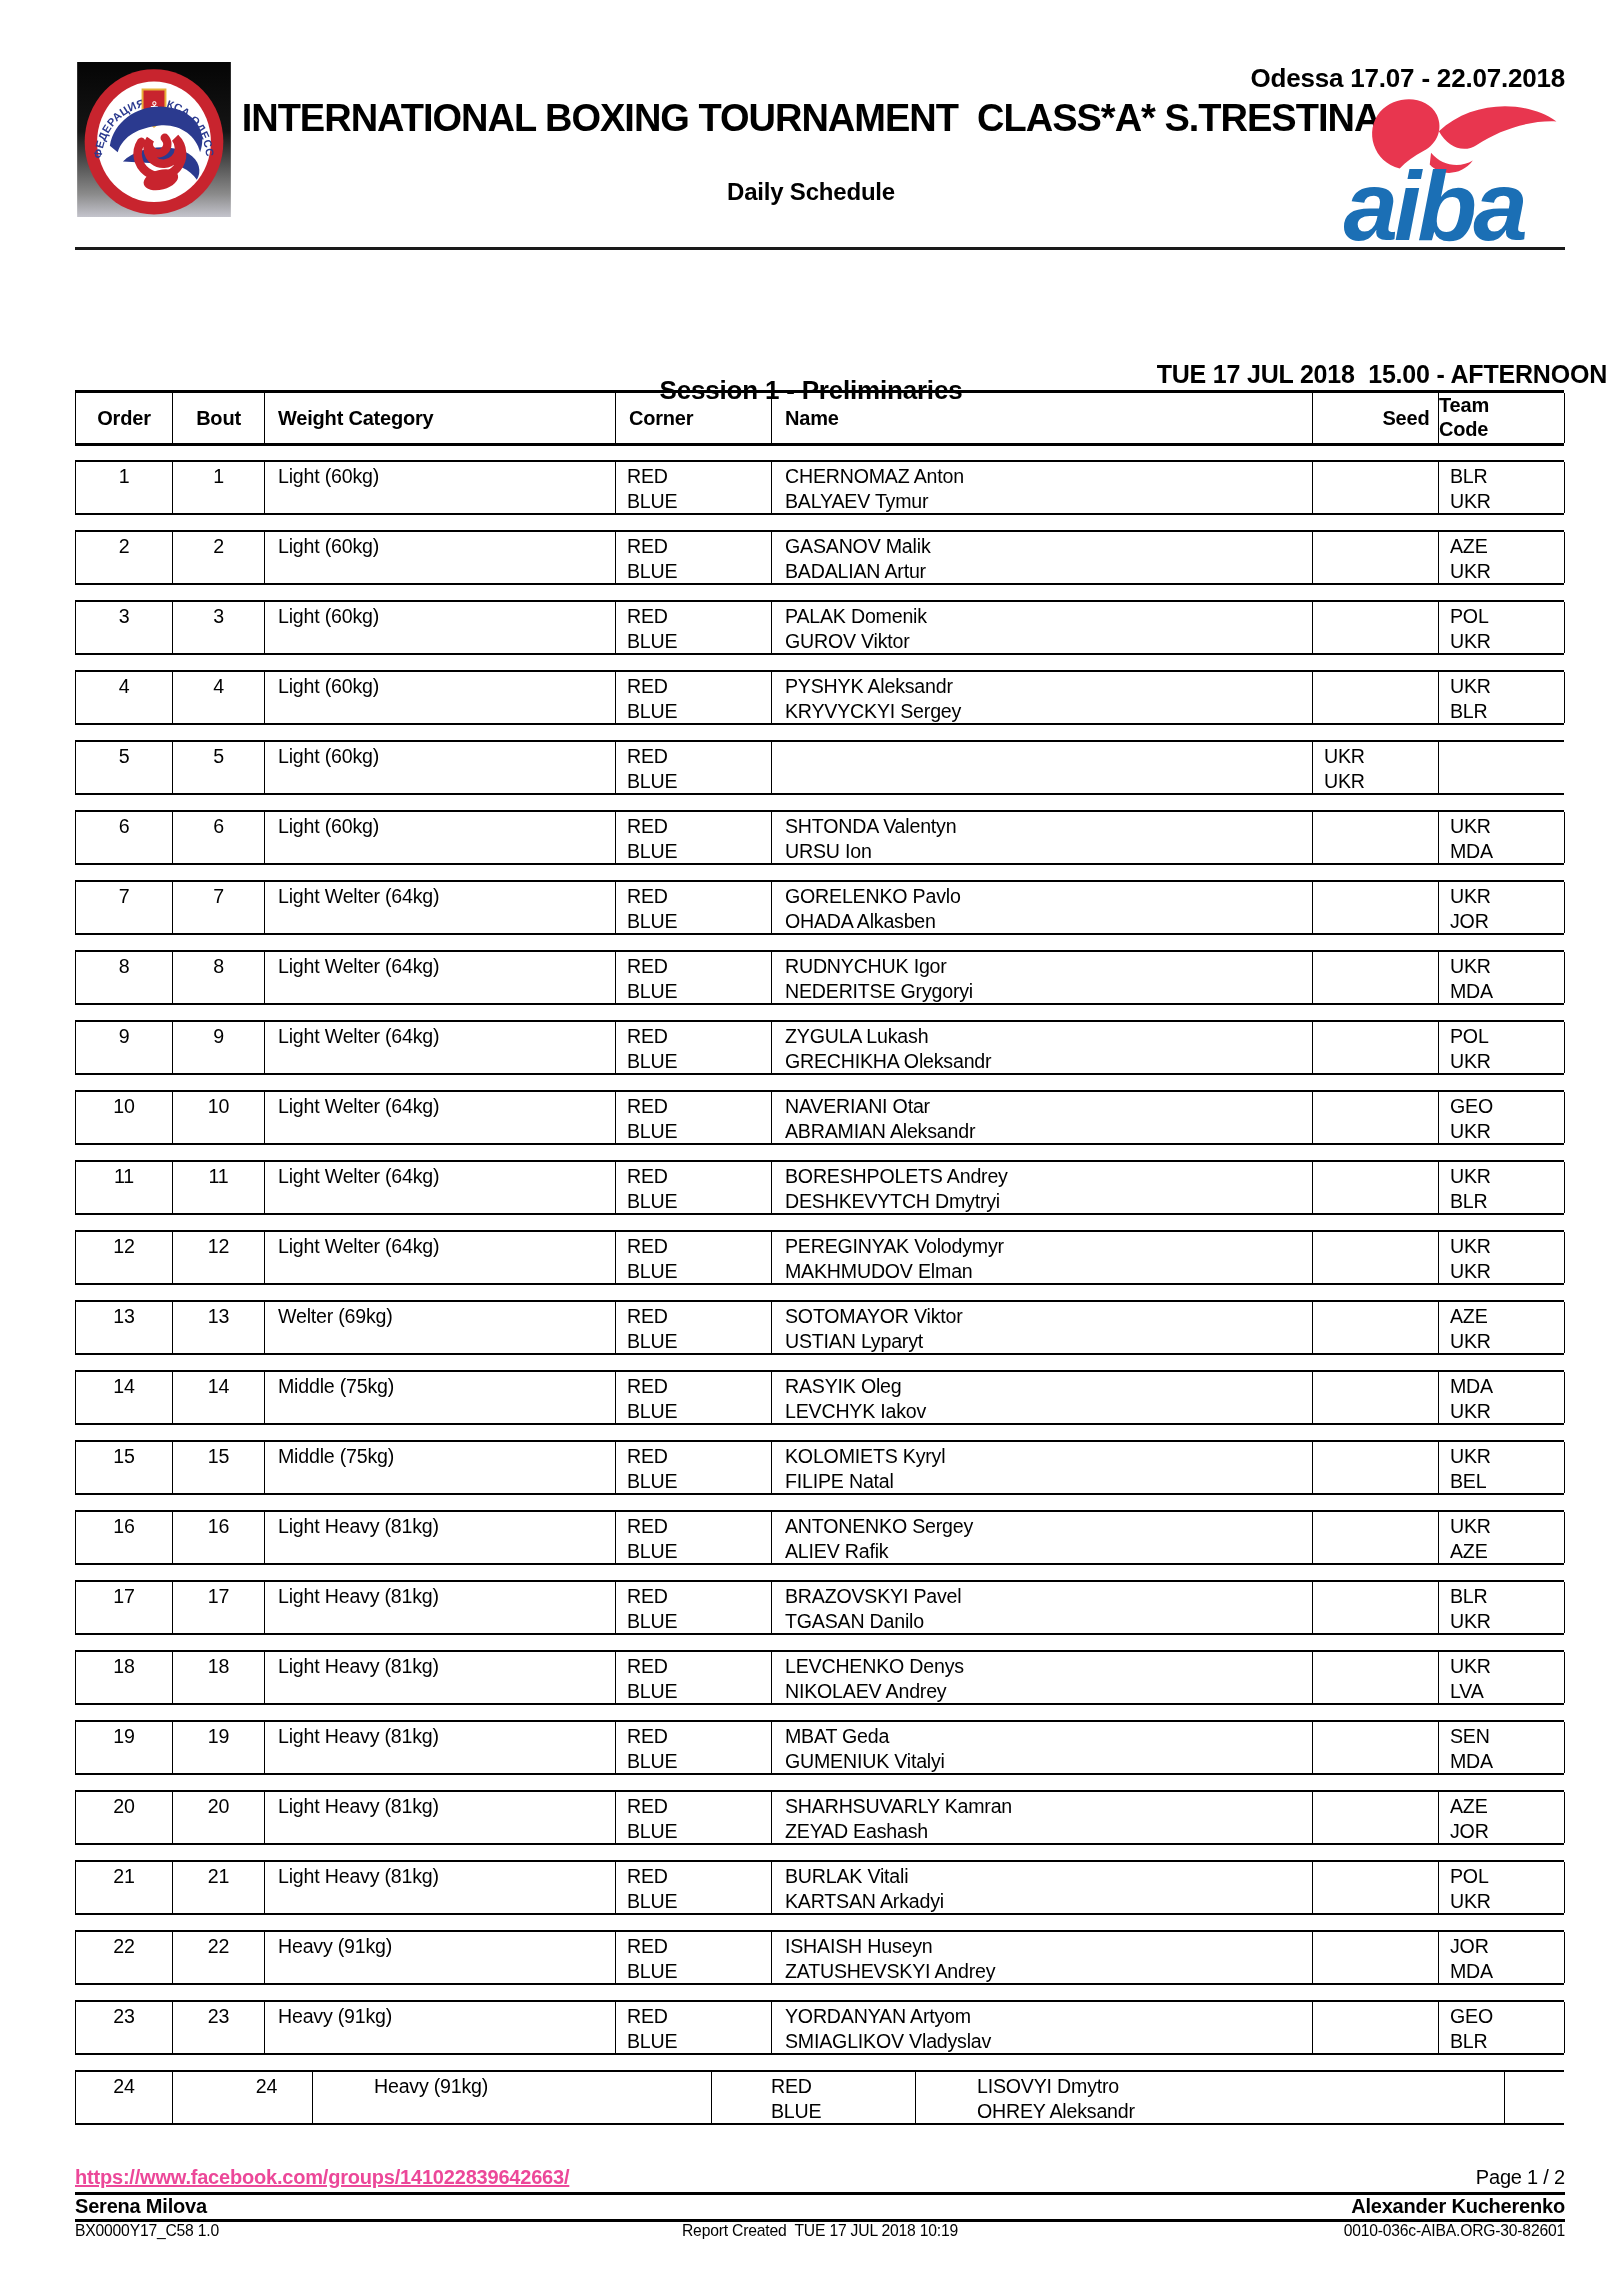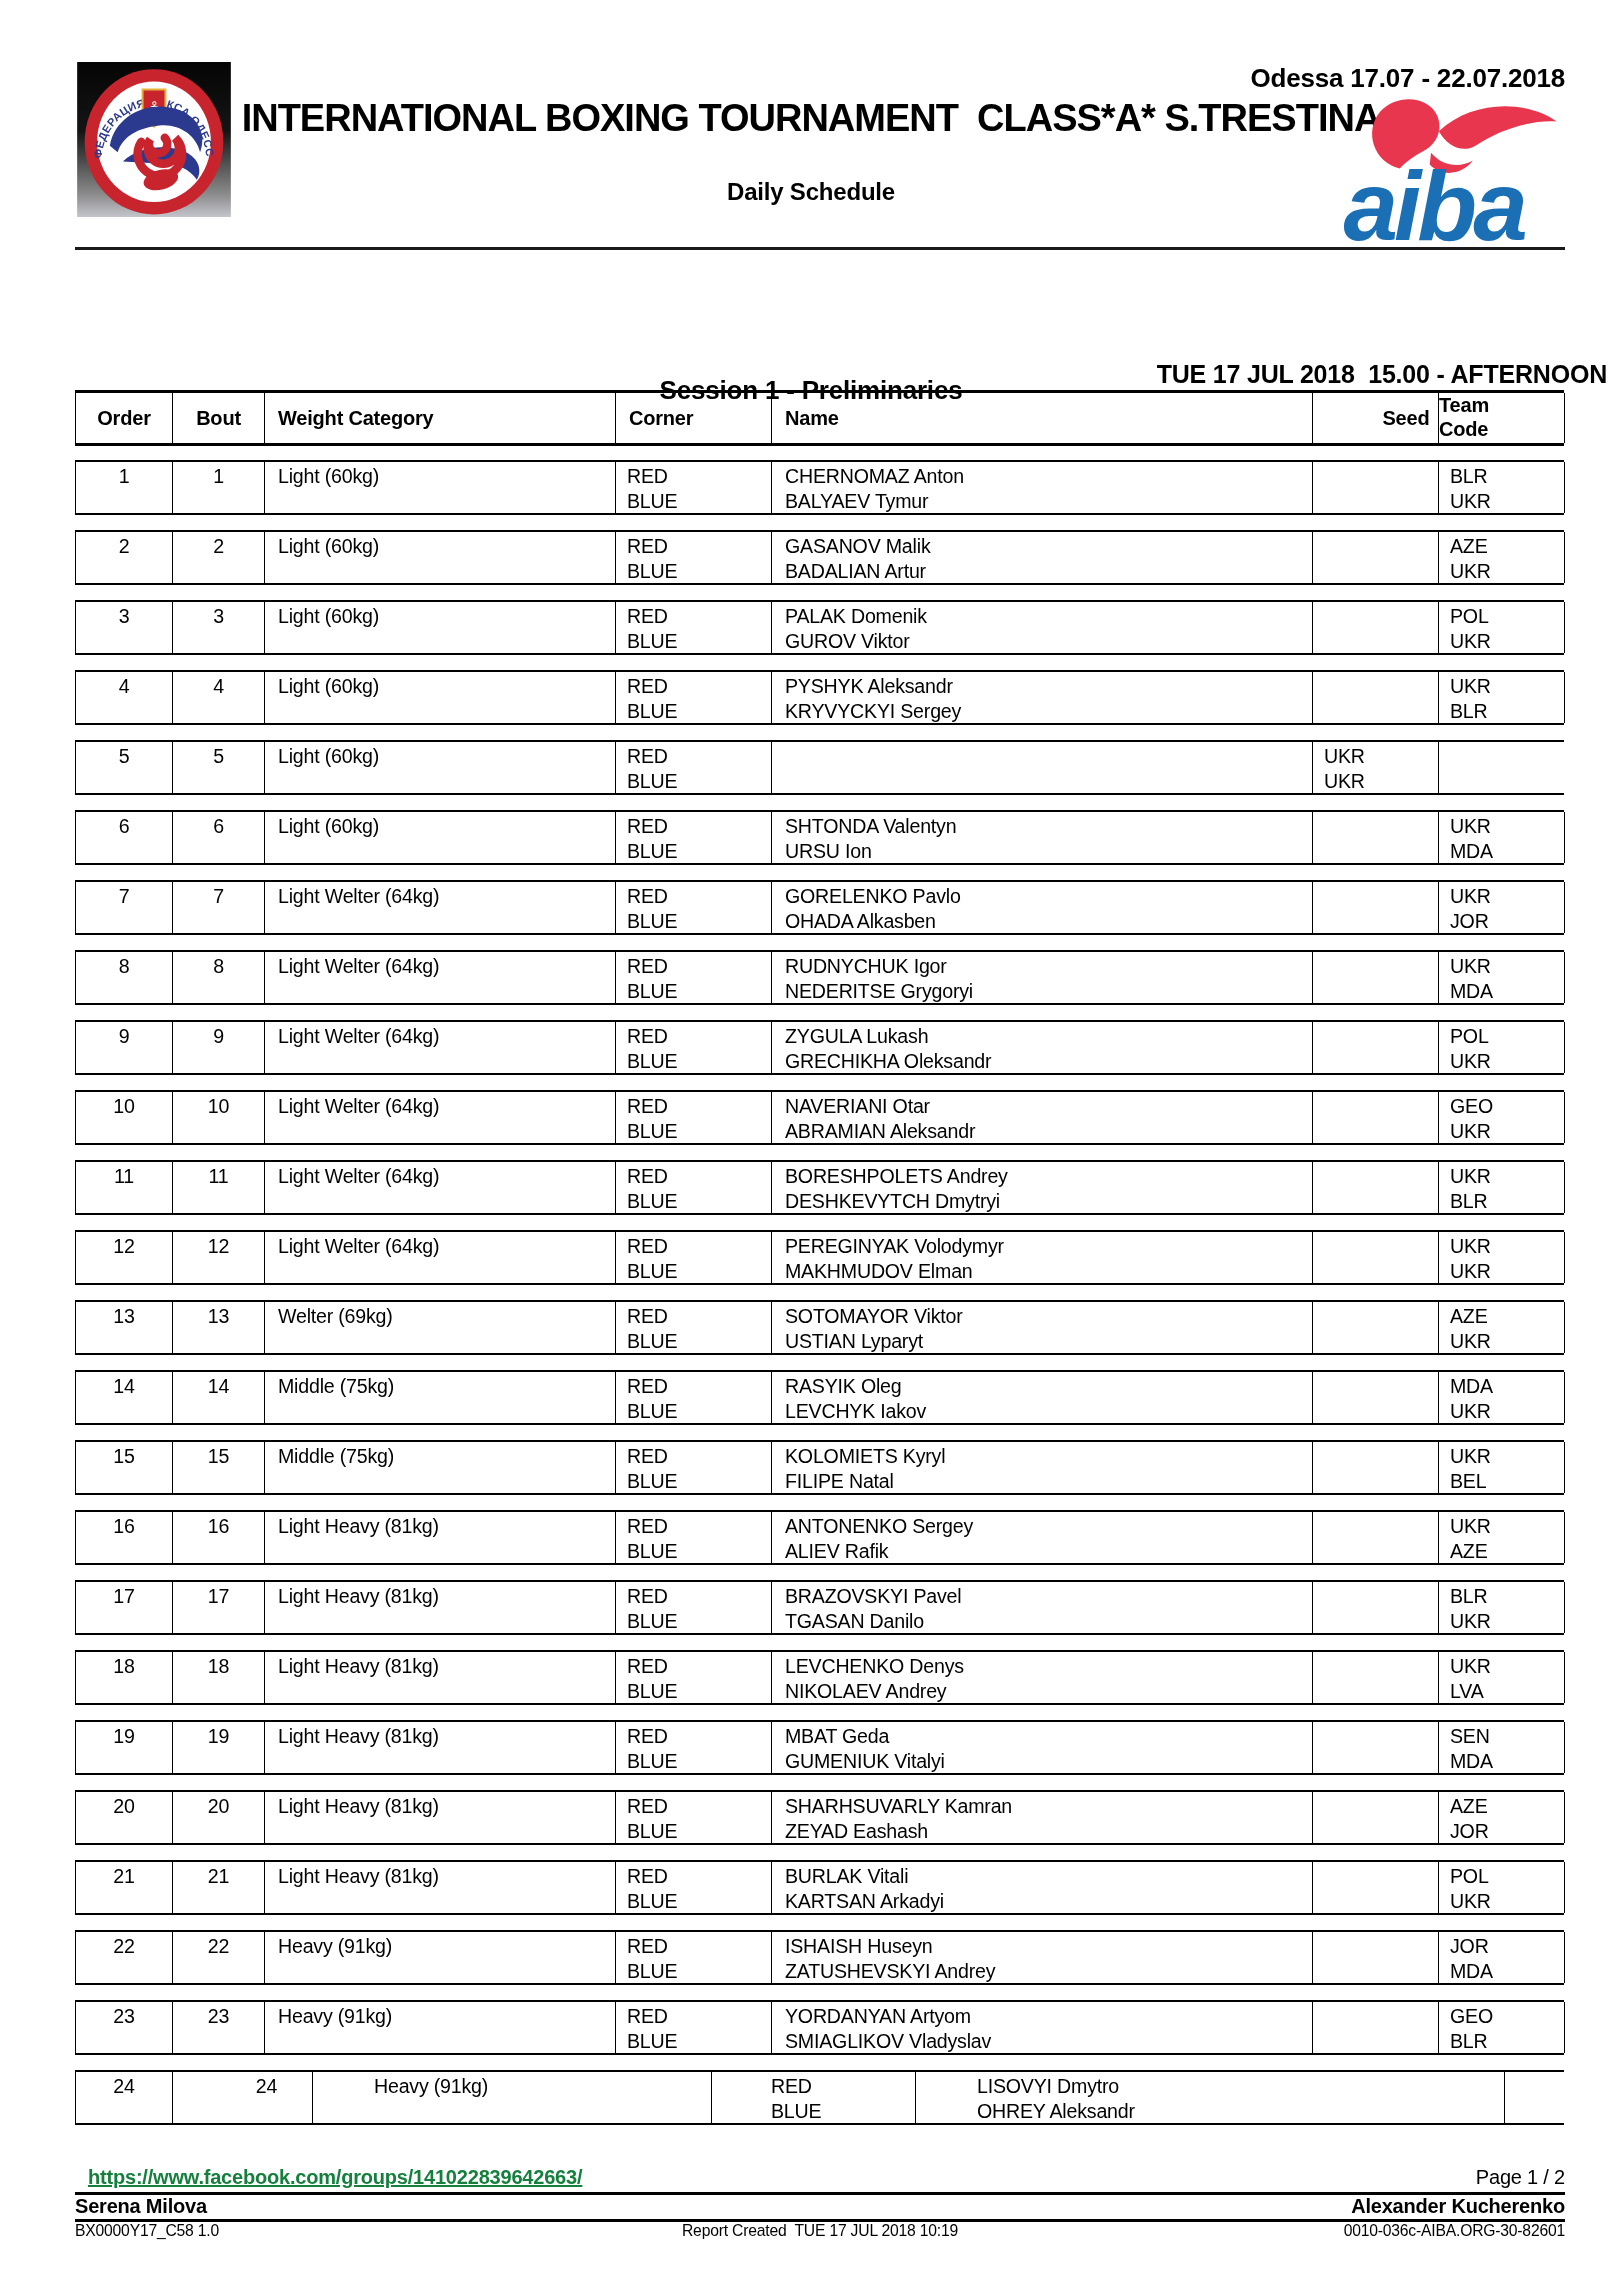--- a/index.html
+++ b/index.html
@@ -79,21 +79,21 @@
   .cell.center{text-align:center;}
   .cell.pad{padding-left:13px;}
   .cell.pad-s{padding-left:11px;}
   
   .footer-link-row{
     position:absolute;left:75px;width:1490px;top:2166px;
     display:flex;justify-content:space-between;align-items:baseline;
     font-size:20px;line-height:23.6px;
     border-bottom:3.3px solid #000;padding-bottom:2.6px;
   }
-  .fb-link{font-weight:bold;text-decoration:underline;color:#15803d;margin-left:13px;}
+  .fb-link{font-weight:bold;text-decoration:underline;color:#ec4899;}
   .page-num{font-weight:normal;}
   .footer-names-row{
     position:absolute;left:75px;width:1490px;top:2197px;
     display:flex;justify-content:space-between;align-items:baseline;
     font-size:20px;font-weight:bold;line-height:19.6px;
     border-bottom:3.3px solid #000;padding-bottom:2px;
   }
   .footer-meta-row{
     position:absolute;left:75px;width:1490px;top:2222px;
     display:flex;justify-content:space-between;align-items:baseline;

